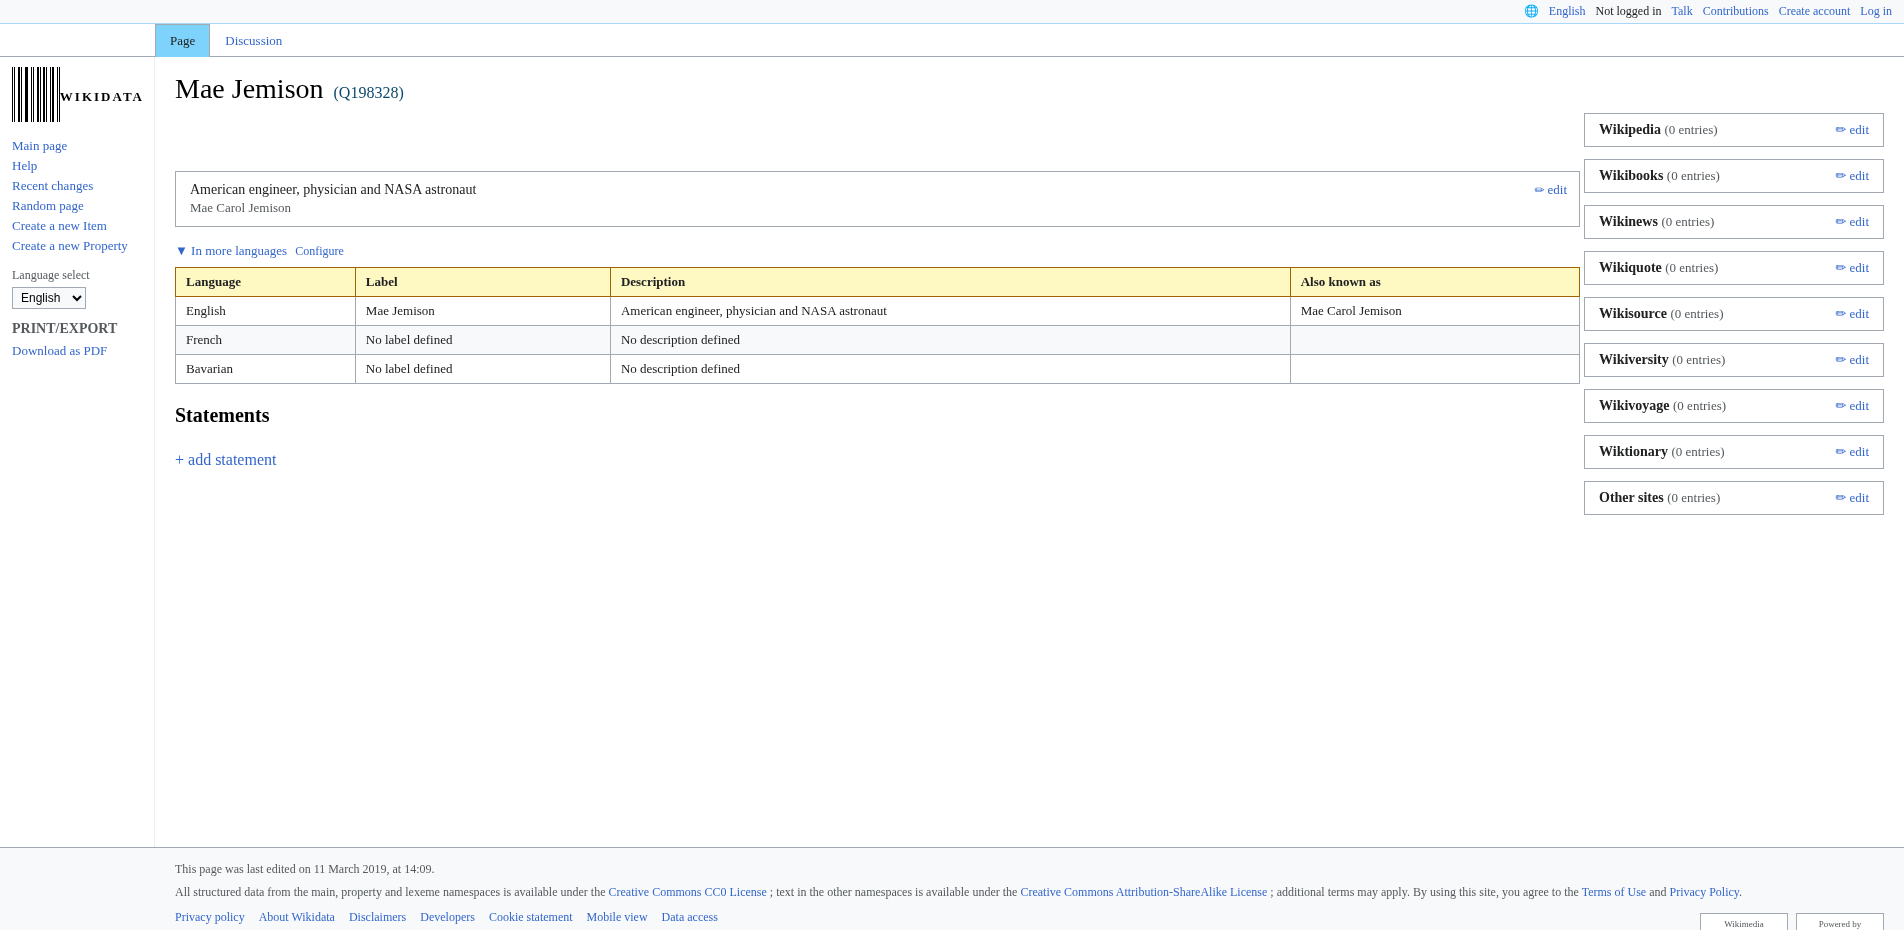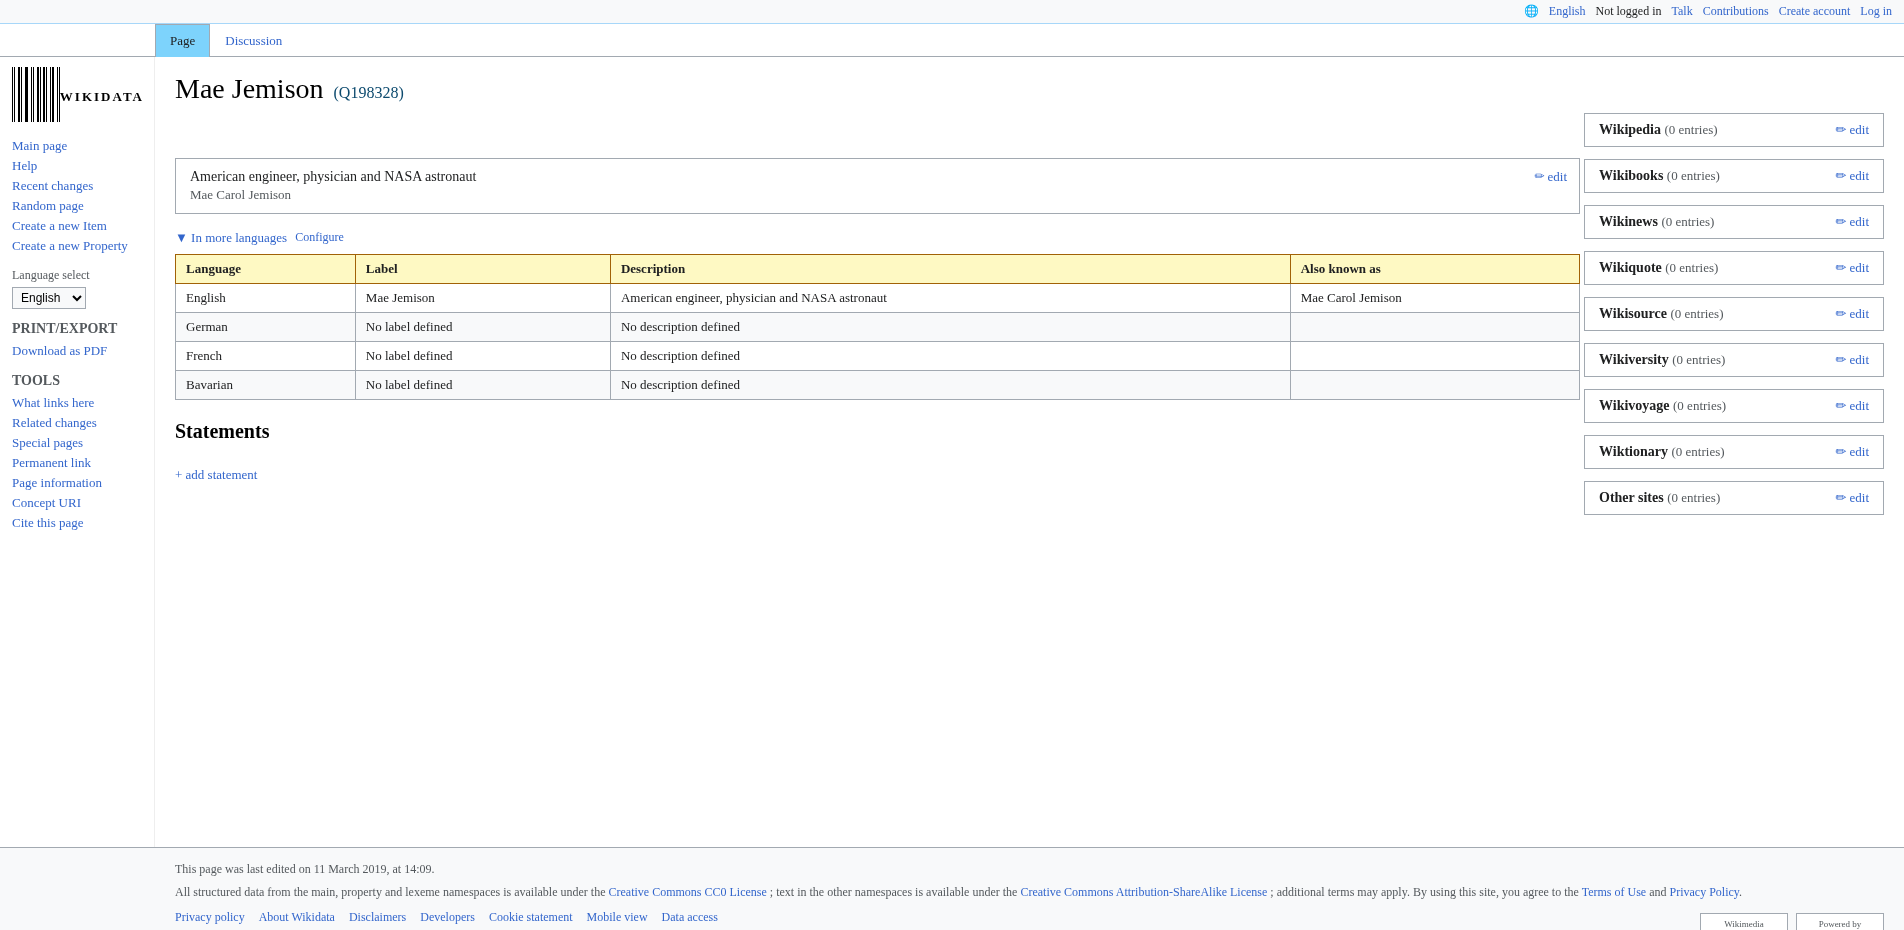--- a/index.html
+++ b/index.html
@@ -233,21 +233,21 @@
 
     
     .statements-title {
       font-size: 20px;
       font-weight: bold;
       color: #000;
       margin-bottom: 24px;
       font-family: 'Linux Libertine', Georgia, serif;
     }
     .add-statement {
-      font-size: 13px;
+      font-size: 16px;
       color: #3366cc;
       cursor: pointer;
     }
 
     
     .wiki-box {
       border: 1px solid #a2a9b1;
       padding: 8px 14px;
       margin-bottom: 12px;
       background: #fff;
@@ -361,30 +361,20 @@
           <option>French</option>
         </select>
       </div>
     </div>
 
     <div class="sidebar-section">
       <div class="sidebar-section-title">Print/export</div>
       <a class="sidebar-link">Download as PDF</a>
     </div>
 
-    <div class="sidebar-section">
-      <div class="sidebar-section-title">Tools</div>
-      <a class="sidebar-link">What links here</a>
-      <a class="sidebar-link">Related changes</a>
-      <a class="sidebar-link">Special pages</a>
-      <a class="sidebar-link">Permanent link</a>
-      <a class="sidebar-link">Page information</a>
-      <a class="sidebar-link">Concept URI</a>
-      <a class="sidebar-link">Cite this page</a>
-    </div>
   </div>
 
   <div id="main">
     <div class="page-title">
       <span>Mae Jemison</span>
       <span class="page-qid">(Q198328)</span>
     </div>
 
     <div id="content-area">
 
@@ -416,26 +406,20 @@
             </tr>
           </thead>
           <tbody id="lang-table-body">
           <tr>
     <td>English</td>
     <td class="">Mae Jemison</td>
     <td class="">American engineer, physician and NASA astronaut</td>
     <td>Mae Carol Jemison</td>
   </tr>
               <tr>
-    <td>German</td>
-    <td class="no-value">No label defined</td>
-    <td class="no-value">No description defined</td>
-    <td></td>
-  </tr>
-              <tr>
     <td>French</td>
     <td class="no-value">No label defined</td>
     <td class="no-value">No description defined</td>
     <td></td>
   </tr>
               <tr>
     <td>Bavarian</td>
     <td class="no-value">No label defined</td>
     <td class="no-value">No description defined</td>
     <td></td>

